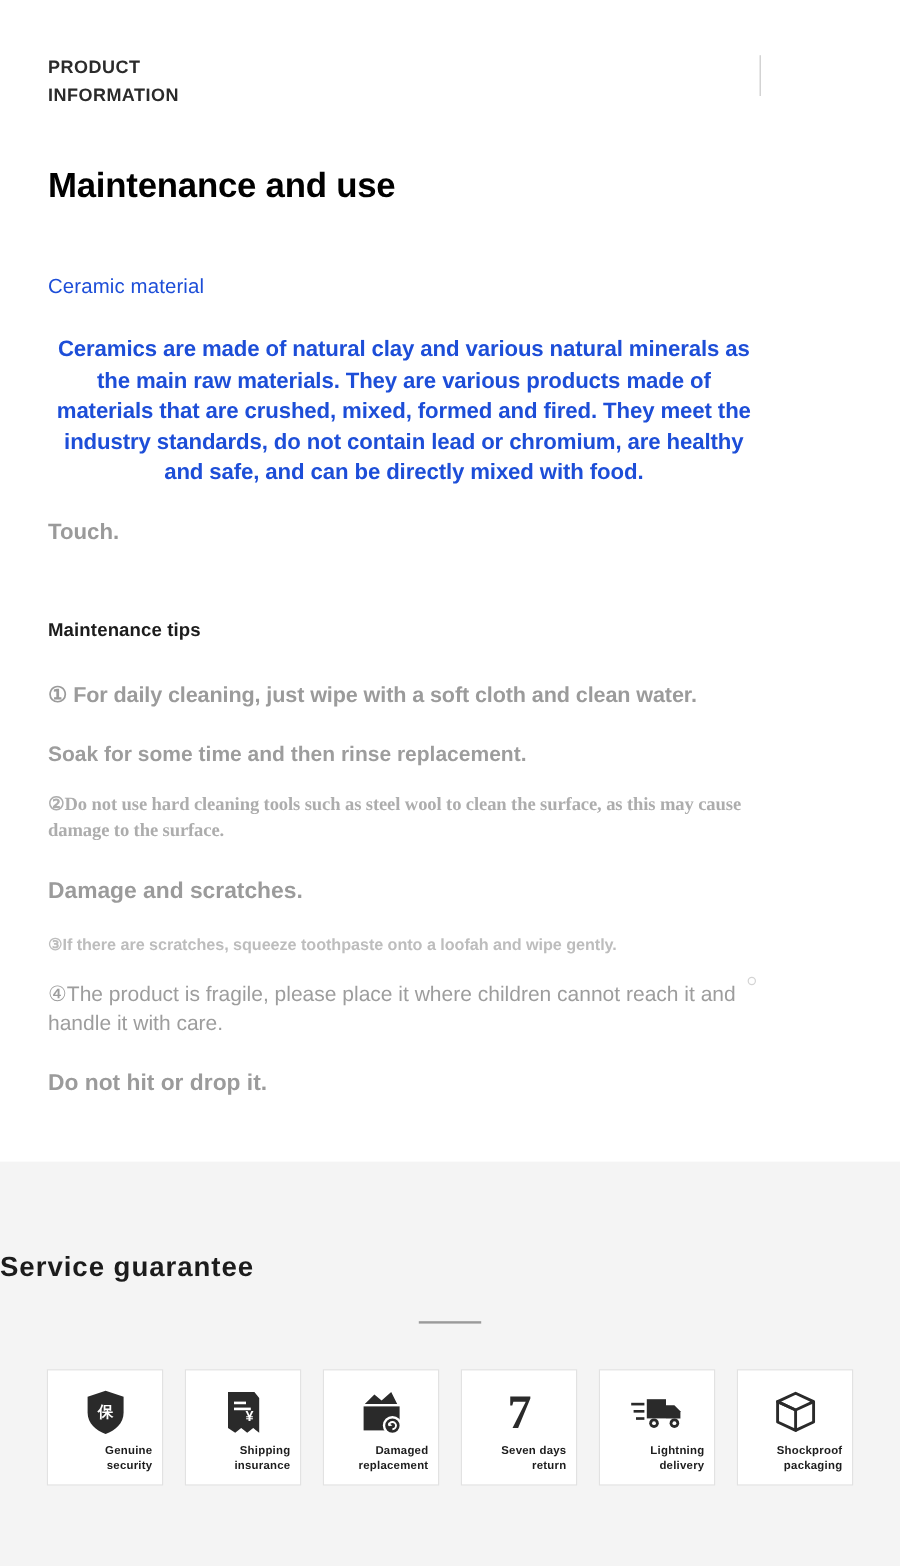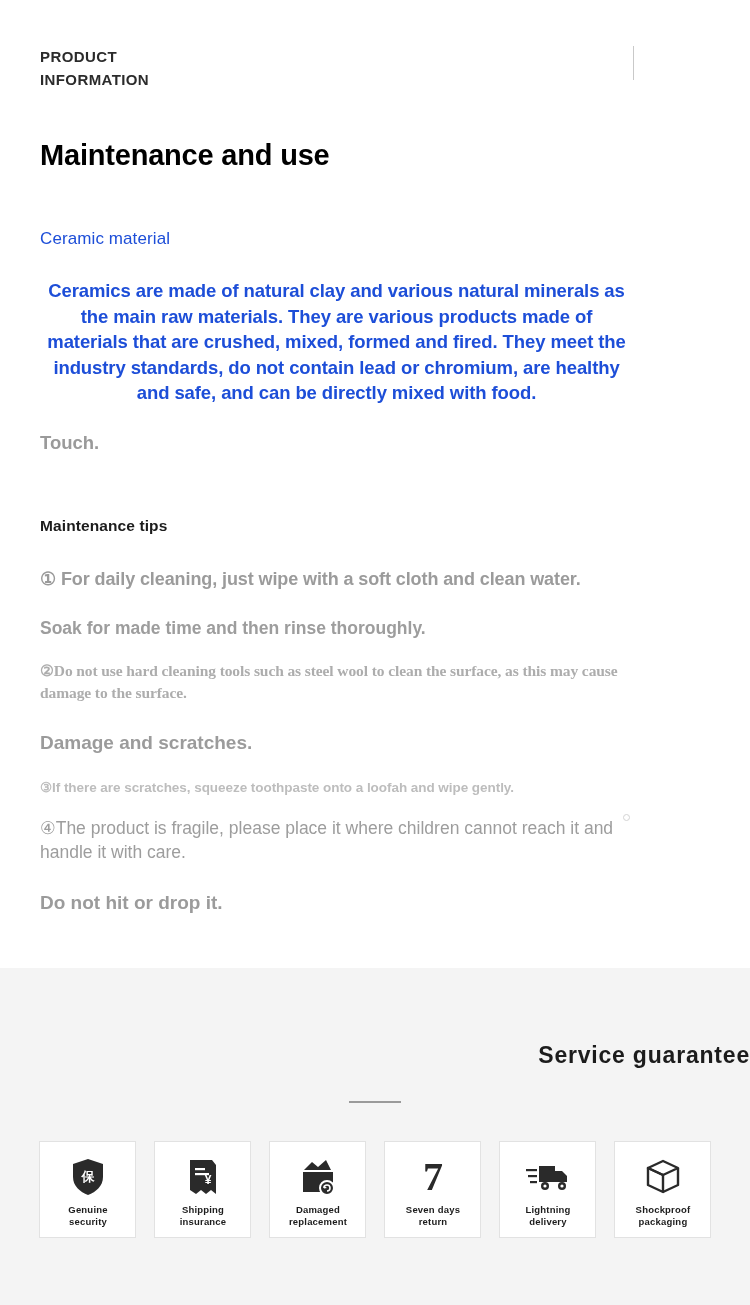--- a/index.html
+++ b/index.html
@@ -162,21 +162,21 @@
   .service-section {
     position: absolute;
     left: 0;
     top: 968px;
     width: 750px;
     height: 337px;
     background: #f4f4f4;
   }
 
   .service-title {
-    text-align: right;
+    text-align: left;
     font-size: 23px;
     font-weight: bold;
     color: #1c1c1c;
     padding-top: 74px;
     letter-spacing: 0.8px;
   }
 
   .service-divider {
     width: 52px;
     height: 2px;
@@ -212,21 +212,21 @@
     color: #2a2a2a;
   }
 
   .card-label {
     font-size: 9.5px;
     line-height: 12px;
     font-weight: bold;
     color: #1c1c1c;
     letter-spacing: 0.2px;
     width: 100%;
-    text-align: center;
+    text-align: right;
     margin-top: auto;
     padding-bottom: 1px;
   }
 
   .big-seven {
     font-size: 40px;
     font-weight: bold;
     line-height: 42px;
     color: #2a2a2a;
     font-family: "Liberation Serif", serif;
@@ -246,21 +246,21 @@
 
     <div class="sub-head">Ceramic material</div>
 
     <div class="body-block">Ceramics are made of natural clay and various natural minerals as the main raw materials. They are various products made of materials that are crushed, mixed, formed and fired. They meet the industry standards, do not contain lead or chromium, are healthy and safe, and can be directly mixed with food.</div>
 
     <div class="body-line">Touch.</div>
 
     <div class="sub-head-2">Maintenance tips</div>
 
     <div class="tip-large">① For daily cleaning, just wipe with a soft cloth and clean water.</div>
-    <div class="tip-med">Soak for made time and then rinse thoroughly.</div>
+    <div class="tip-med">Soak for some time and then rinse replacement.</div>
     <div class="tip-small">②Do not use hard cleaning tools such as steel wool to clean the surface, as this may cause damage to the surface.</div>
     <div class="tip-final">Damage and scratches.</div>
     <div class="tip-xsmall">③If there are scratches, squeeze toothpaste onto a loofah and wipe gently.</div>
     <div class="tip-strong">④The product is fragile, please place it where children cannot reach it and handle it with care.</div>
     <div class="tip-final">Do not hit or drop it.</div>
 
     <div class="dot-marker"></div>
   </div>
 
   <div class="service-section">

